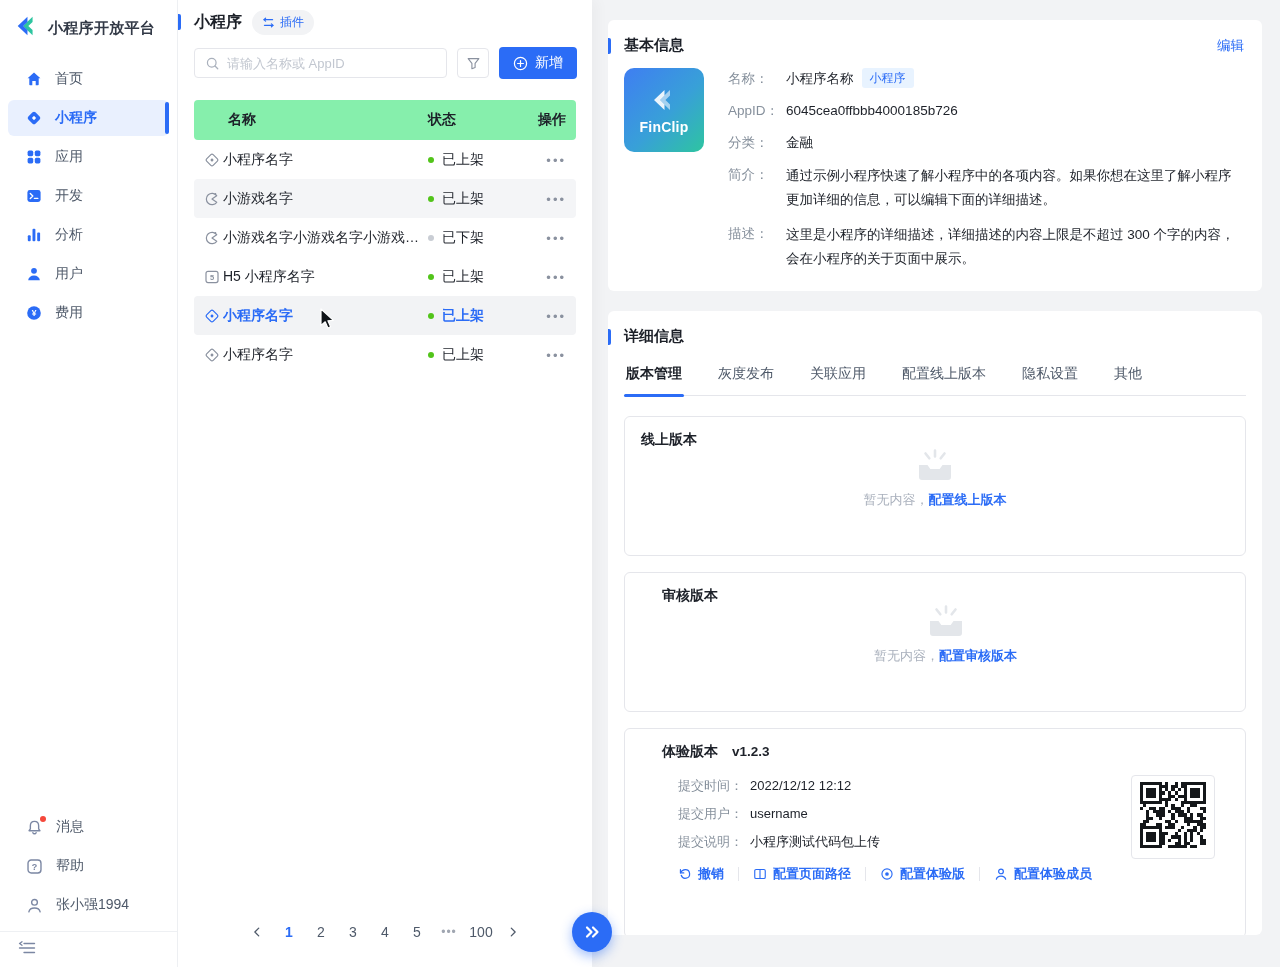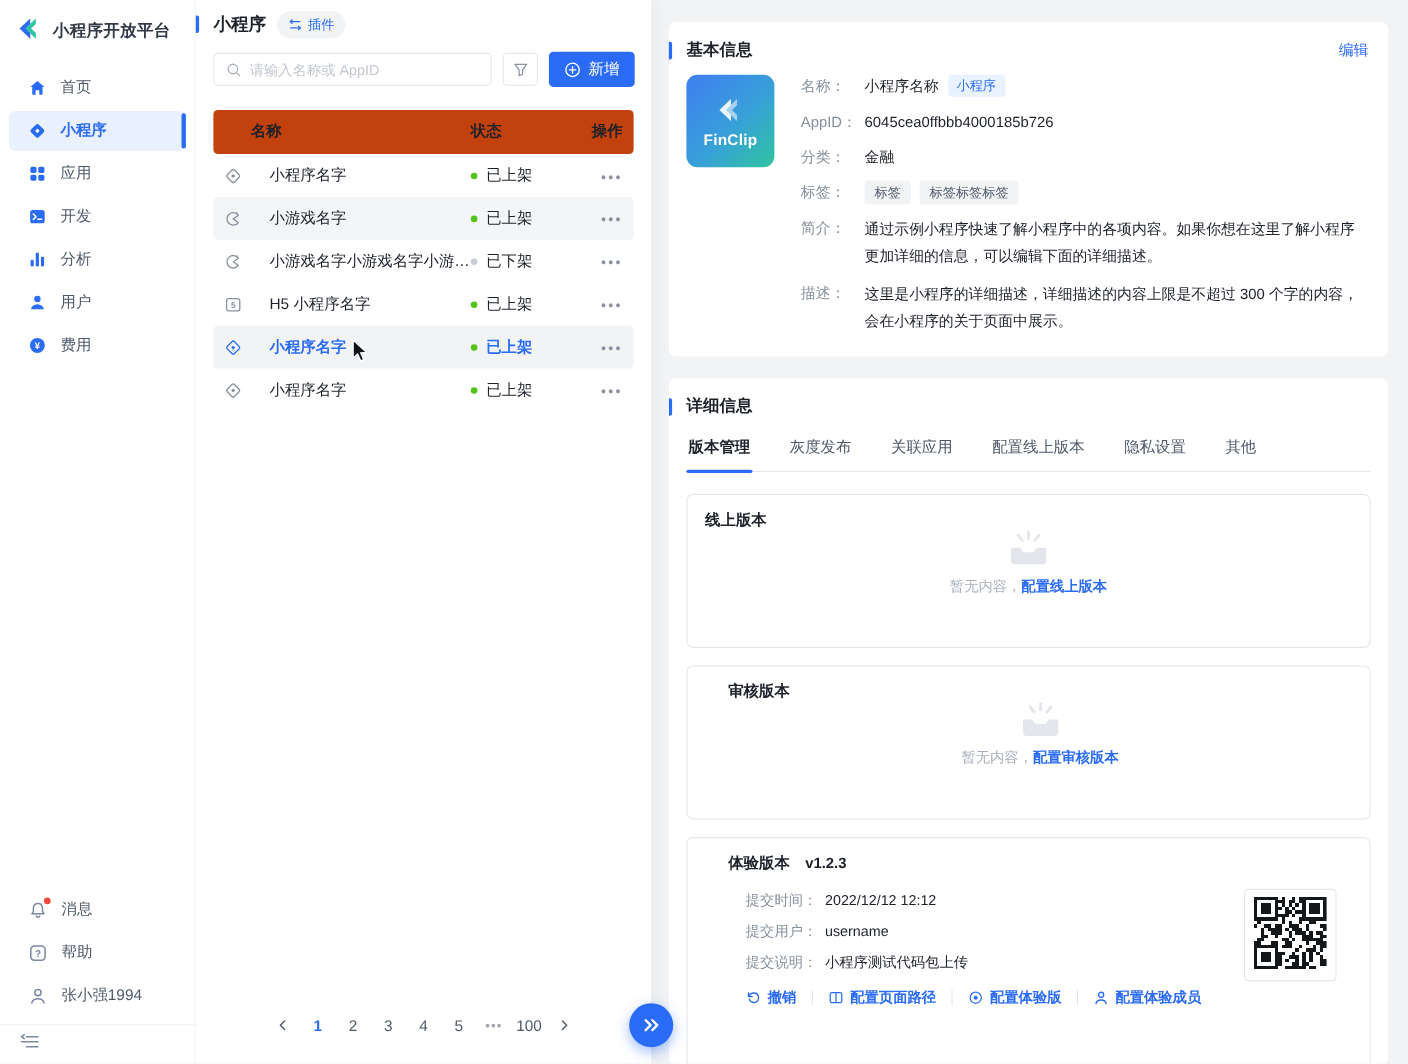--- a/index.html
+++ b/index.html
@@ -40,27 +40,27 @@
   .plugin-badge{margin-left:10px;display:inline-flex;align-items:center;gap:5px;background:#f2f3f5;border-radius:999px;
     padding:4px 10px;font-size:12px;color:var(--accent);cursor:pointer;}
   .lp-search{display:flex;align-items:center;gap:10px;padding:3px 15px 0 16px;}
   .search-box{flex:1;height:30px;border:1px solid var(--border);border-radius:4px;display:flex;align-items:center;gap:7px;padding:0 10px;background:#fff;}
   .search-box svg{flex-shrink:0;}
   .search-box input{border:0;outline:0;flex:1;font-size:13px;color:var(--text-dark);min-width:0;background:transparent;}
   .search-box input::placeholder{color:#c2c7d0;}
   .filter-btn{width:32px;height:30px;border:1px solid var(--border);border-radius:4px;background:#fff;display:flex;align-items:center;justify-content:center;color:#8a919f;cursor:pointer;}
   .add-btn{height:32px;padding:0 14px;background:var(--accent);color:#fff;border:0;border-radius:4px;display:flex;align-items:center;gap:7px;font-size:14px;cursor:pointer;}
   .lp-table{margin:21px 16px 0;}
-  .thead{height:40px;background:#c2410c;border-radius:4px;display:flex;align-items:center;font-size:14px;font-weight:700;}
+  .thead{height:40px;background:#86efac;border-radius:4px;display:flex;align-items:center;font-size:14px;font-weight:700;}
   .c-name{flex:1;min-width:0;}
   .thead .c-name{padding-left:34px;}
   .c-status{width:92px;flex-shrink:0;}
   .c-act{width:56px;flex-shrink:0;text-align:right;padding-right:10px;}
   .trow{height:39px;display:flex;align-items:center;font-size:14px;border-radius:4px;cursor:pointer;}
-  .trow .c-name{display:flex;align-items:center;gap:25px;padding-left:10px;}
+  .trow .c-name{display:flex;align-items:center;gap:3px;padding-left:10px;}
   .trow .c-name .ic{color:#8a919f;display:flex;flex-shrink:0;}
   .trow .rname{white-space:nowrap;overflow:hidden;text-overflow:ellipsis;}
   .trow.shaded{background:#f4f5f7;}
   .trow.selected{background:#f2f3f5;}
   .trow.selected .rname,.trow.selected .sstatus{color:var(--accent);font-weight:600;}
   .trow.selected .c-name .ic{color:var(--accent);}
   .scell{display:flex;align-items:center;gap:8px;}
   .dot{width:6px;height:6px;border-radius:50%;flex-shrink:0;}
   .dot.on{background:var(--green);}
   .dot.off{background:#c9cdd4;}
@@ -441,27 +441,20 @@
             <span class="flabel">名称：</span>
             <span class="fvalue"><span>小程序名称</span><span class="mp-badge">小程序</span></span>
           </div>
           <div class="frow">
             <span class="flabel">AppID：</span>
             <span class="fvalue">6045cea0ffbbb4000185b726</span>
           </div>
           <div class="frow">
             <span class="flabel">分类：</span>
             <span class="fvalue">金融</span>
-          </div>
-          <div class="frow">
-            <span class="flabel">标签：</span>
-            <span class="fvalue tagrow">
-                <span class="tag">标签</span>
-                <span class="tag">标签标签标签</span>
-              </span>
           </div>
           <div class="frow para">
             <span class="flabel">简介：</span>
             <span class="fvalue">通过示例小程序快速了解小程序中的各项内容。如果你想在这里了解小程序更加详细的信息，可以编辑下面的详细描述。</span>
           </div>
           <div class="frow para" style="margin-bottom:0">
             <span class="flabel">描述：</span>
             <span class="fvalue">这里是小程序的详细描述，详细描述的内容上限是不超过 300 个字的内容，会在小程序的关于页面中展示。</span>
           </div>
         </div>

